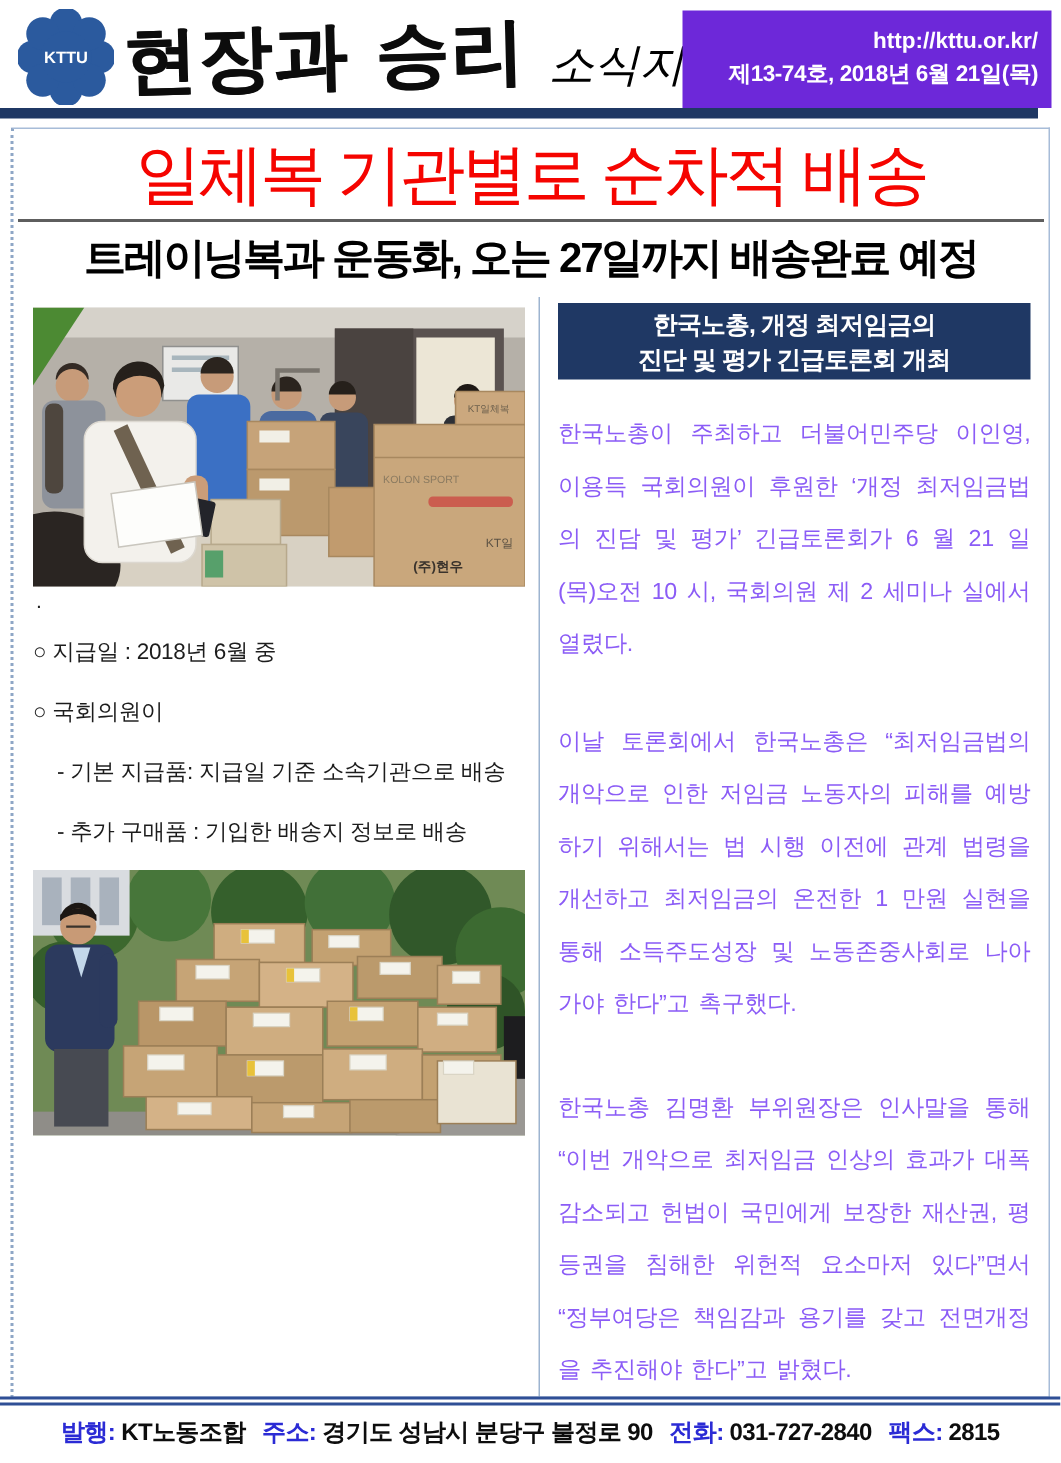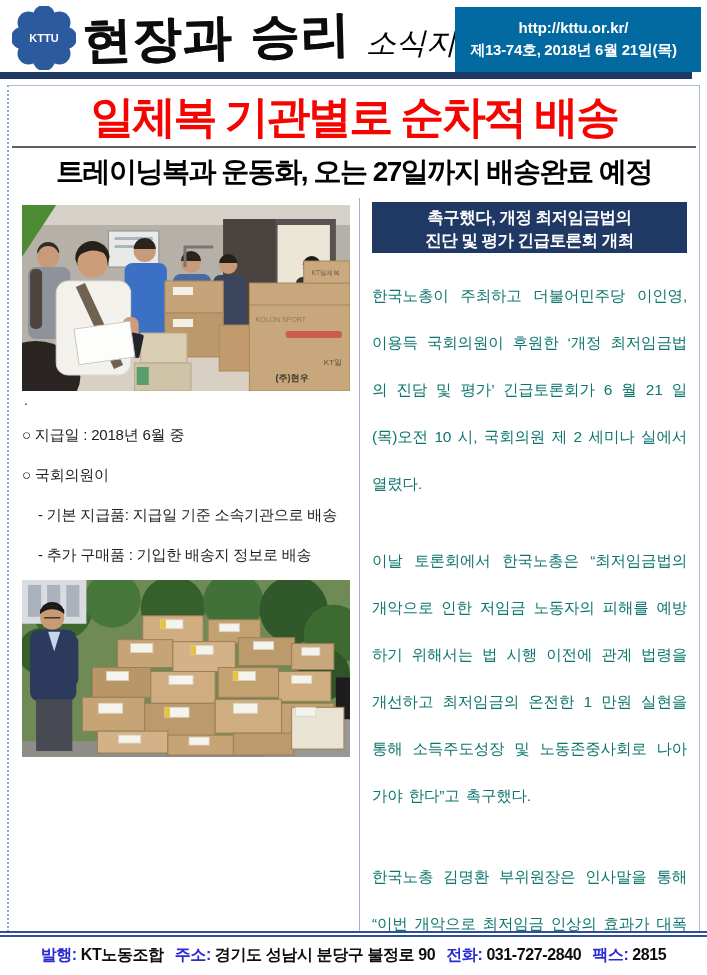--- a/index.html
+++ b/index.html
@@ -6,30 +6,30 @@
   .page{position:relative;width:707px;height:975px;background:#fff;overflow:hidden;
         font-family:"Liberation Sans",sans-serif;color:#111;padding-left:32px;}
 
   
   .logo{position:absolute;left:12px;top:6px;width:64px;height:64px;}
   .title-row{position:absolute;left:82px;top:6px;display:flex;align-items:flex-end;white-space:nowrap;}
   .main-title{font-family:"DejaVu Serif",serif;font-size:49px;font-weight:bold;
               letter-spacing:1px;transform:rotate(-1.5deg);line-height:62px;color:#0c0c0c;
               text-shadow:1px 0 0 #0c0c0c;}
   .sub-title{font-size:30px;font-weight:normal;font-style:italic;margin:0 0 4px 16px;color:#000;}
-  .info-box{position:absolute;left:455px;top:7px;width:246px;height:65px;background:#0369a1;
-            color:#fff;text-align:center;box-sizing:border-box;padding:10px 9px 0 0;}
+  .info-box{position:absolute;left:455px;top:7px;width:246px;height:65px;background:#6d28d9;
+            color:#fff;text-align:right;box-sizing:border-box;padding:10px 9px 0 0;}
   .info-url{font-size:15px;font-weight:bold;line-height:21px;}
   .info-issue{font-size:15px;font-weight:bold;line-height:24px;letter-spacing:-0.3px;}
   .header-bar{position:absolute;left:0;top:72px;width:692px;height:7px;background:#1F3864;}
 
   
   .content{position:absolute;left:7px;top:85px;width:693px;height:847px;box-sizing:border-box;
            border:1px solid #a7bcd8;border-left:2px dotted #8ea6c6;background:#fff;overflow:hidden;}
-  .headline{margin:6px 4px 0;text-align:center;font-size:44px;font-weight:700;
+  .headline{margin:6px 4px 0;text-align:center;font-size:44px;font-weight:400;
             color:#F50400;letter-spacing:-2.5px;line-height:1.12;white-space:nowrap;}
   .headline-divider{border:0;border-top:2px solid #5e5e5e;margin:5px 3px 0;}
   .subheadline{margin:5px 2px 7px;text-align:center;font-size:28px;font-weight:900;
                color:#000;letter-spacing:-1.5px;white-space:nowrap;}
 
   .cols{display:flex;align-items:stretch;height:735px;}
   .col-left{width:350px;box-sizing:border-box;padding:7px 9px 0 13px;}
   .col-divider{width:1px;background:#9db4d0;}
   .col-right{flex:1;box-sizing:border-box;padding:3px 12px 0 12px;}
 
@@ -37,21 +37,21 @@
   .dot-caption{font-size:14px;line-height:13px;margin:3px 0 0 2px;color:#222;}
   .body-para{margin:7px 0 0;font-size:15px;line-height:35px;text-align:justify;
              color:#1c1c1c;letter-spacing:-0.2px;word-spacing:2px;}
   .bullets{margin-top:8px;font-size:15px;line-height:40px;color:#1c1c1c;letter-spacing:-0.2px;}
   .sub-bullet{padding-left:16px;}
   .photo2-wrap{margin-top:5px;}
 
   .article-box{margin-top:1px;height:51px;background:#1F3864;color:#fff;text-align:center;
                font-weight:bold;font-size:16.5px;line-height:23px;box-sizing:border-box;
                padding-top:4px;letter-spacing:-0.5px;}
-  .right-para{margin:0;font-size:15.5px;line-height:47px;text-align:justify;color:#0f766e;
+  .right-para{margin:0;font-size:15.5px;line-height:35px;text-align:justify;color:#8b5cf6;
               letter-spacing:-0.2px;word-spacing:2px;}
   .rp1{margin-top:19px;}
   .rp2{margin-top:30px;}
   .rp3{margin-top:34px;}
 
   
   .double-rule{position:absolute;left:0;top:931px;width:707px;height:6px;box-sizing:border-box;
                border-top:2px solid #2f4f96;border-bottom:2px solid #2f4f96;}
   .footer{position:absolute;left:0;top:945px;width:707px;text-align:center;font-size:16px;
           font-weight:bold;letter-spacing:-0.4px;white-space:nowrap;}
@@ -247,21 +247,21 @@
             <rect x="44" y="56" width="12" height="50" rx="6" fill="#2c3a5e"></rect>
             <rect x="14" y="120" width="36" height="52" fill="#474a52"></rect>
           </svg>
         </div>
       </div>
 
       <div class="col-divider"></div>
 
       <div class="col-right">
         <div class="article-box">
-          <div>촉구했다, 개정 최저임금법의</div>
+          <div>한국노총, 개정 최저임금의</div>
           <div>진단 및 평가 긴급토론회 개최</div>
         </div>
         <p class="right-para rp1">한국노총이 주최하고 더불어민주당 이인영, 이용득 국회의원이 후원한 ‘개정 최저임금법의 진담 및 평가’ 긴급토론회가 6 월 21 일(목)오전 10 시, 국회의원 제 2 세미나 실에서 열렸다.</p>
         <p class="right-para rp2">이날 토론회에서 한국노총은 “최저임금법의 개악으로 인한 저임금 노동자의 피해를 예방하기 위해서는 법 시행 이전에 관계 법령을 개선하고 최저임금의 온전한 1 만원 실현을 통해 소득주도성장 및 노동존중사회로 나아가야 한다”고 촉구했다.</p>
         <p class="right-para rp3">한국노총 김명환 부위원장은 인사말을 통해 “이번 개악으로 최저임금 인상의 효과가 대폭 감소되고 헌법이 국민에게 보장한 재산권, 평등권을 침해한 위헌적 요소마저 있다”면서 “정부여당은 책임감과 용기를 갖고 전면개정을 추진해야 한다”고 밝혔다.</p>
       </div>
     </div>
   </div>
 
   <div class="double-rule"></div>

